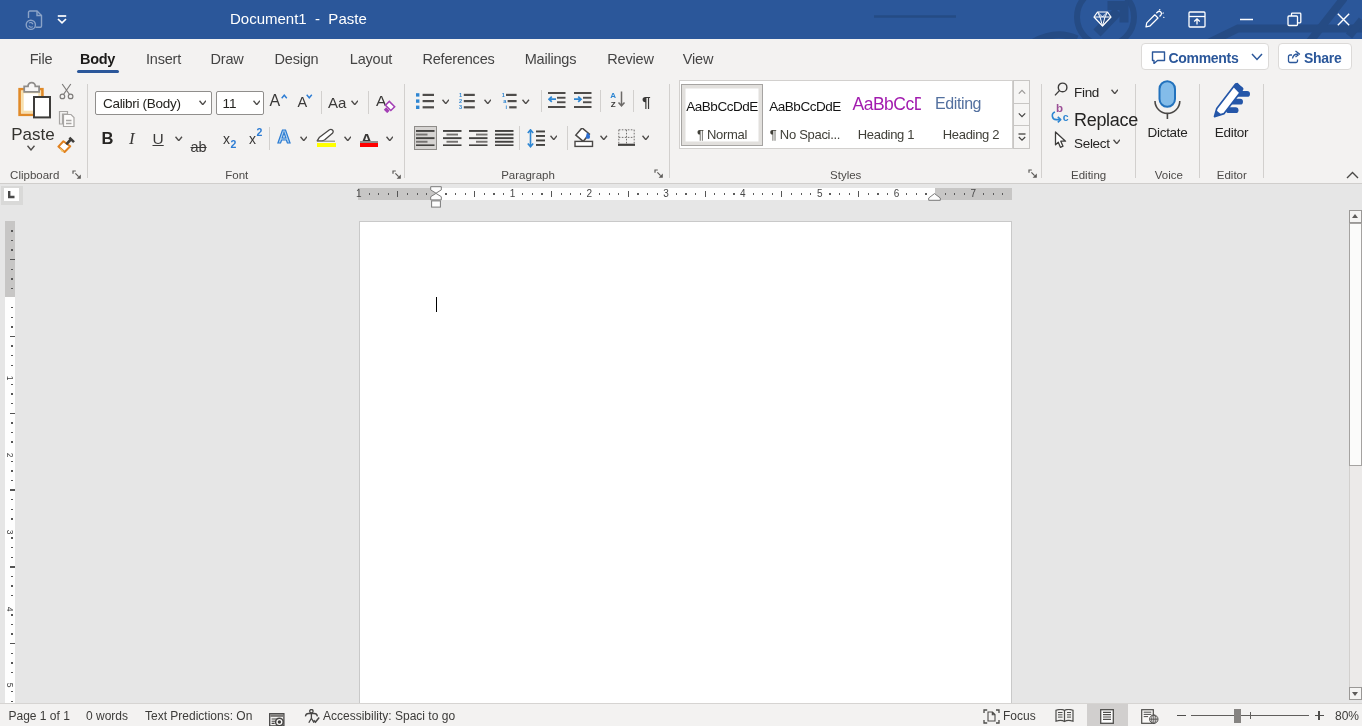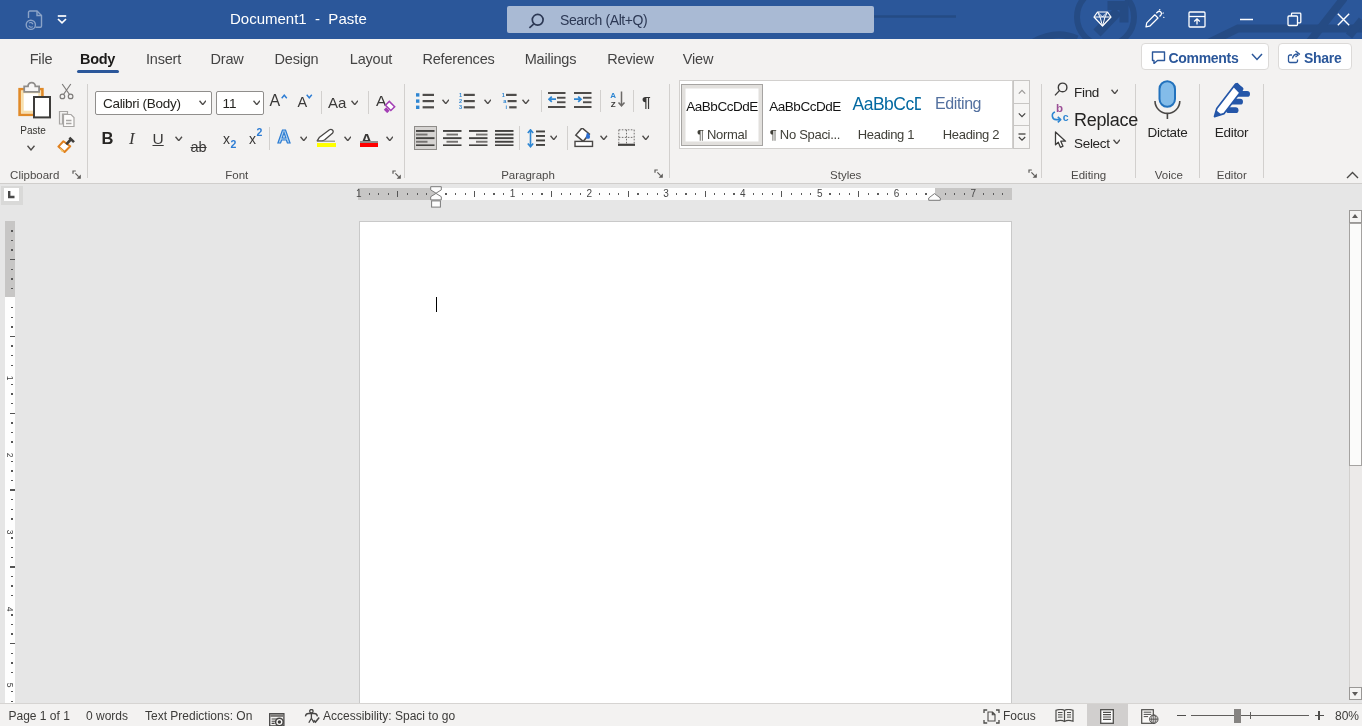--- a/index.html
+++ b/index.html
@@ -76,27 +76,20 @@
    <circle cx="5.8" cy="15.8" r="4.6"></circle>
    <path d="M4 14.2 a2.5 2.5 0 0 1 4 1 M7.8 17.6 a2.5 2.5 0 0 1 -4 -1" stroke-width="1.1"></path>
   </g>
  </svg>
 
  <svg class="deco" style="left:57px;top:15px" width="10" height="9" viewBox="0 0 10 9">
   <path d="M0.8 1 H9.2" stroke="#fff" stroke-width="1.7" fill="none"></path>
   <path d="M1 4 L5 7.8 L9 4" stroke="#fff" stroke-width="1.7" fill="none"></path>
  </svg>
  <div id="tb-title">Document1  -  Paste</div>
- <div id="searchbox">
-  <svg style="position:absolute;left:21px;top:6px" width="18" height="17" viewBox="0 0 18 17">
-   <circle cx="9.7" cy="7.8" r="5.4" stroke="#2c3854" stroke-width="1.7" fill="none"></circle>
-   <path d="M5.6 12.2 L1.4 15.8" stroke="#2c3854" stroke-width="1.7"></path>
-  </svg>
-  <span>Search (Alt+Q)</span>
- </div>
 
  <svg class="deco" style="left:1093px;top:11px" width="19" height="16" viewBox="0 0 19 16">
   <g stroke="#fff" stroke-width="1.2" fill="none" stroke-linejoin="round">
    <path d="M4.5 1 h10 L18 6 L9.5 15 L1 6 Z"></path>
    <path d="M1 6 h17 M4.5 1 L7 6 l2.5 9 M14.5 1 L12 6 L9.5 15 M4.5 1 L9.5 6 L14.5 1" stroke-width="1"></path>
   </g>
  </svg>
 
  <svg class="deco" style="left:1144px;top:9px" width="21" height="20" viewBox="0 0 21 20">
   <g stroke="#fff" stroke-width="1.25" fill="none">
@@ -201,21 +194,21 @@
     </svg>
 <svg class="abs" style="left:1346px;top:95px" width="13" height="8" viewBox="0 0 13 8">
 <path d="M1 7 L6.5 1.5 L12 7" stroke="#4a4947" stroke-width="1.4" fill="none"></path>
     </svg>
 <svg class="abs" style="left:16.5px;top:5px" width="36" height="38" viewBox="0 0 36 38">
 <rect x="2.6" y="8.2" width="22.8" height="25.6" stroke="#e08a28" stroke-width="2.6" fill="#fff"></rect>
 <rect x="5.4" y="11" width="17.2" height="20" stroke="#f7dfad" stroke-width="2.6" fill="#fff"></rect>
 <path d="M7.2 10.9 V5.3 H11 A3.6 3.6 0 0 1 18.3 5.3 H22.1 V10.9 Z" stroke="#8f8d8b" stroke-width="1.8" fill="#f7f6f5"></path>
 <rect x="17" y="16" width="16" height="20.4" stroke="#3d3c3a" stroke-width="2" fill="#fff"></rect>
 </svg>
-<span class="abs" style="left:33px;top:49px;transform:translateX(-50%);font-size:10px;color:#34332f">Paste</span>
+<span class="abs" style="left:33px;top:49px;transform:translateX(-50%);font-size:17px;color:#34332f">Paste</span>
 <svg class="abs" style="left:27px;top:68.5px" width="8" height="6.0" viewBox="0 0 8 6.0">
       <path d="M0.5 0.8 L4.0 4.96 L7.5 0.8" stroke="#4e4c4a" stroke-width="1.4" fill="none"></path>
     </svg>
 <svg class="abs" style="left:59px;top:7px" width="15" height="17" viewBox="0 0 15 17">
 <g stroke="#7e7c7a" stroke-width="1.2" fill="none">
 <path d="M3.2 1 L10.5 11.5 M11.8 1 L4.5 11.5"></path>
 <circle cx="3.4" cy="13.4" r="2.3"></circle>
         <circle cx="11.6" cy="13.4" r="2.3"></circle>
 </g>
     </svg>
@@ -434,21 +427,21 @@
         <path d="M0.5 1 H7.5" stroke="#434240" stroke-width="1.3" fill="none"></path>
         <path d="M0.8 4 L4 7.2 L7.2 4" stroke="#434240" stroke-width="1.2" fill="none"></path>
       </svg>
 </div>
 <div class="abs" style="left:680.8px;top:8px;width:82.5px;height:62px;background:#fff;border:1px solid #a6a4a2;box-shadow:inset 0 0 0 3.5px #e2e0dd"></div>
 <span class="abs" style="left:722px;top:22.5px;transform:translateX(-50%);font-size:13.5px;color:#141414;letter-spacing:-0.5px;white-space:nowrap">AaBbCcDdE</span>
     <span class="abs" style="left:722px;top:50.5px;transform:translateX(-50%);font-size:13px;color:#414039;letter-spacing:-0.3px;white-space:nowrap">¶ Normal</span>
 <span class="abs" style="left:805px;top:22.5px;transform:translateX(-50%);font-size:13.5px;color:#141414;letter-spacing:-0.5px;white-space:nowrap">AaBbCcDdE</span>
     <span class="abs" style="left:805px;top:50.5px;transform:translateX(-50%);font-size:13px;color:#414039;letter-spacing:-0.3px;white-space:nowrap">¶ No Spaci...</span>
 <div class="abs" style="left:851.5px;top:18px;width:69px;height:22px;overflow:hidden">
-      <span style="position:absolute;left:1px;top:0;font-size:17.5px;color:#0369a1;letter-spacing:-0.5px;white-space:nowrap">AaBbCcD</span>
+      <span style="position:absolute;left:1px;top:0;font-size:17.5px;color:#a21caf;letter-spacing:-0.5px;white-space:nowrap">AaBbCcD</span>
     </div>
 <span class="abs" style="left:886px;top:50.5px;transform:translateX(-50%);font-size:13px;color:#414039;letter-spacing:-0.3px">Heading 1</span>
 <div class="abs" style="left:934px;top:19px;width:78px;height:21px;overflow:hidden">
       <span style="position:absolute;left:1px;top:0;font-size:16px;color:#53709f;letter-spacing:-0.4px;white-space:nowrap">Editing</span>
     </div>
 <span class="abs" style="left:971px;top:50.5px;transform:translateX(-50%);font-size:13px;color:#414039;letter-spacing:-0.3px">Heading 2</span>
 <svg class="abs" style="left:1054px;top:6px" width="14" height="15" viewBox="0 0 14 15">
 <circle cx="8.6" cy="5.4" r="4.3" stroke="#3d3c3b" stroke-width="1.4" fill="none"></circle>
 <path d="M5.4 8.6 L1 13.4" stroke="#3d3c3b" stroke-width="1.4"></path>
 </svg>

